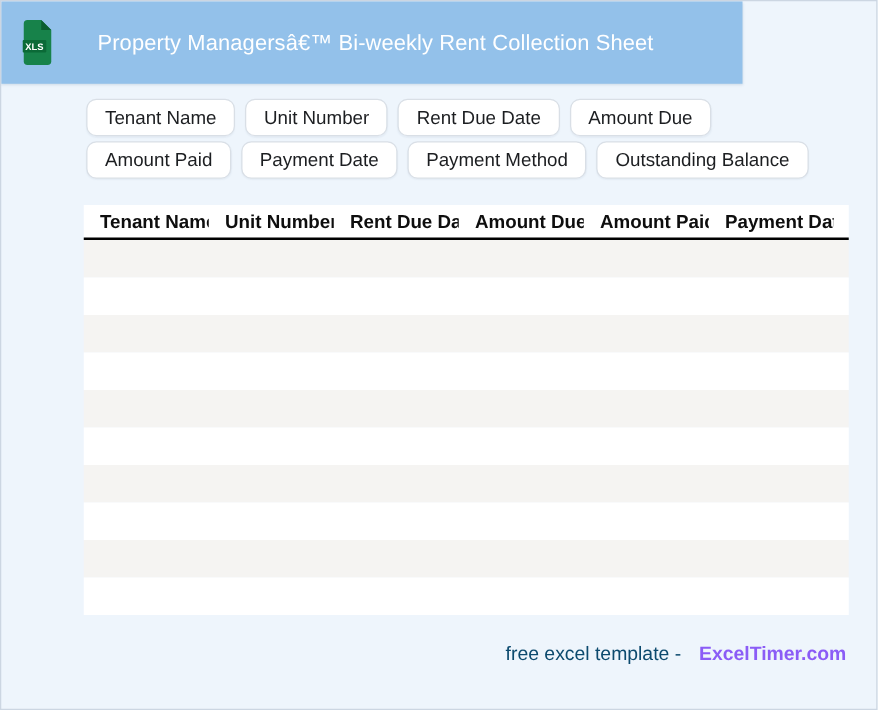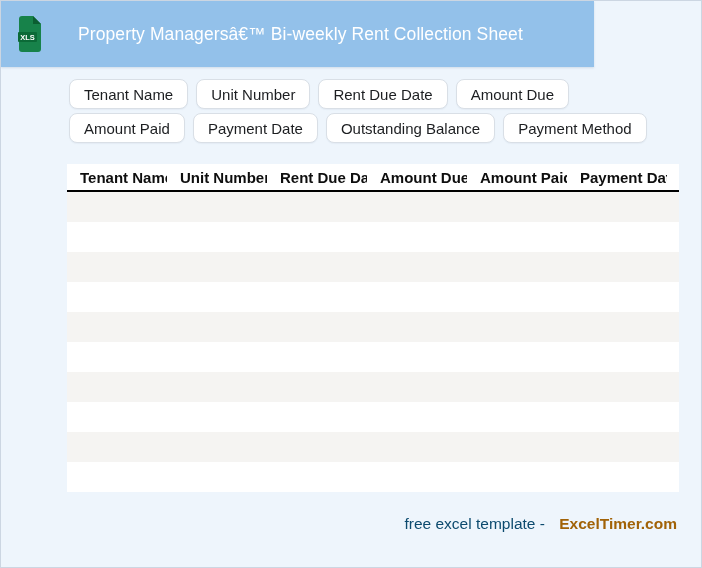--- a/index.html
+++ b/index.html
@@ -81,21 +81,21 @@
   .tbody .tr:nth-of-type(odd)  { background: #f5f4f2; }
   .tbody .tr:nth-of-type(even) { background: #ffffff; }
 
   
   .footer {
     position: absolute; right: 24px; top: 514px;
     font-size: 15.5px;
     white-space: nowrap;
   }
   .footer .credit { color: #0c4a6e; font-weight: 400; }
-  .footer .brand  { color: #a16207; font-weight: bold; text-decoration: none; margin-left: 10px; cursor: pointer; }
+  .footer .brand  { color: #8b5cf6; font-weight: bold; text-decoration: none; margin-left: 10px; cursor: pointer; }
 </style>
 </head>
 <body>
 
 <div class="page">
 
   <header class="titlebar">
     <span class="xls-icon">
       <svg width="24" height="38" viewBox="0 0 24 38" aria-hidden="true">
         <path d="M4 1 H15 L23 9 V34 Q23 37 20 37 H4 Q1 37 1 34 V4 Q1 1 4 1 Z" fill="#17824a"></path>
@@ -114,23 +114,23 @@
       <button class="chip">Unit Number</button>
 
       <button class="chip">Rent Due Date</button>
 
       <button class="chip">Amount Due</button>
 
       <button class="chip">Amount Paid</button>
 
       <button class="chip">Payment Date</button>
 
+      <button class="chip">Payment Method</button>
+
       <button class="chip">Outstanding Balance</button>
-
-      <button class="chip">Payment Method</button>
 
     </div>
 
   <div class="table">
     <div class="thead">
 
         <span class="th">Tenant Name</span>
 
         <span class="th">Unit Number</span>
 

